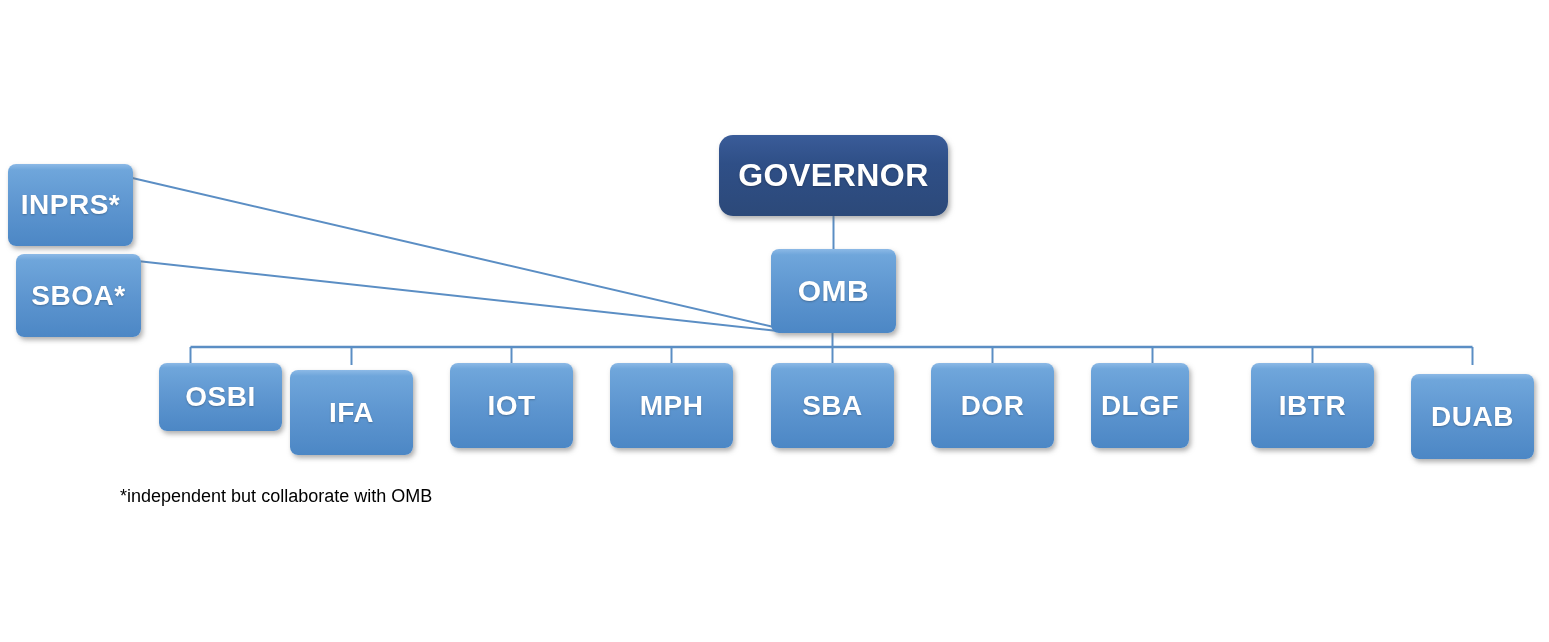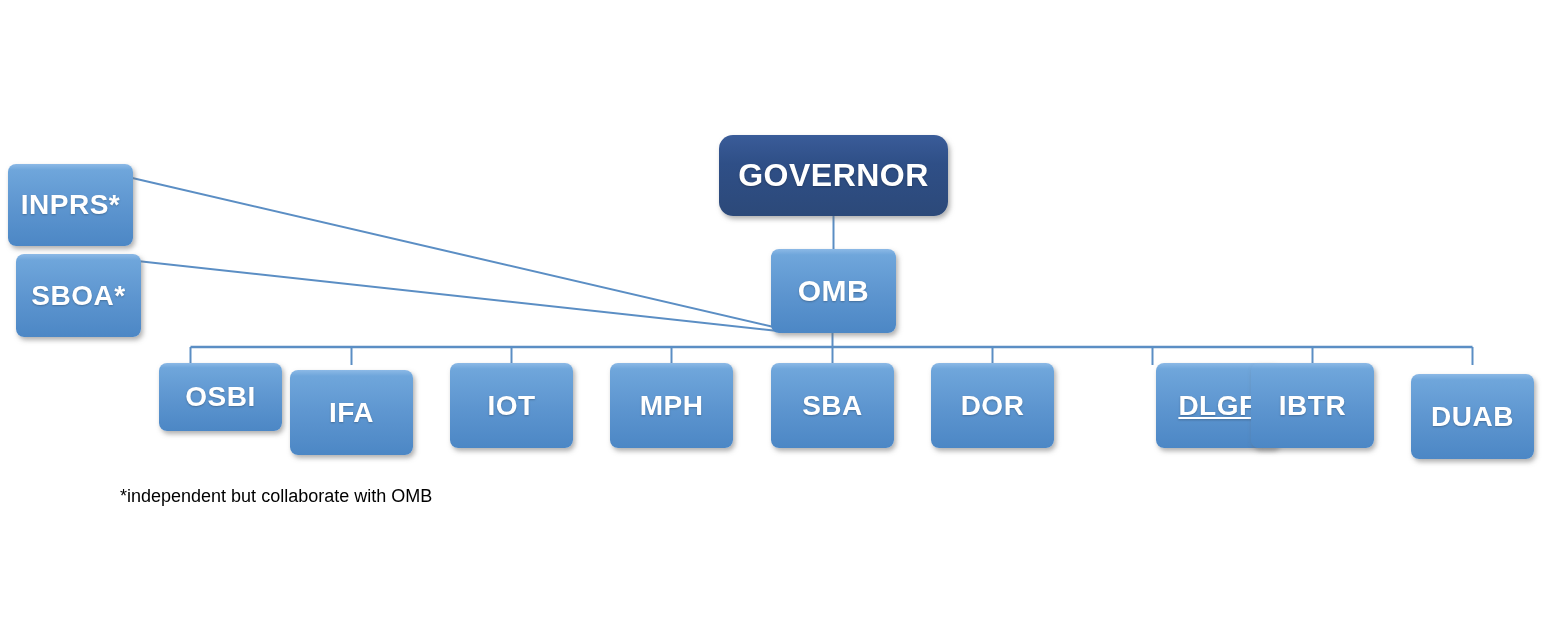--- a/index.html
+++ b/index.html
@@ -65,21 +65,21 @@
   .pos-gov   { left: 719px;  top: 135px; width: 229px; height: 81px; }
   .pos-omb   { left: 771px;  top: 249px; width: 125px; height: 84px; text-align: right; }
   .pos-inprs { left: 8px;    top: 164px; width: 125px; height: 82px; }
   .pos-sboa  { left: 16px;    top: 254px; width: 125px; height: 83px; }
   .pos-c0 { left: 129px;  top: 363px; width: 123px; height: 68px; margin-left: 30px; }
   .pos-c1 { left: 290px;  top: 363px; width: 123px; height: 85px; margin-top: 7px; }
   .pos-c2 { left: 450px;  top: 363px; width: 123px; height: 85px; }
   .pos-c3 { left: 610px;  top: 363px; width: 123px; height: 85px; }
   .pos-c4 { left: 771px;  top: 363px; width: 123px; height: 85px; }
   .pos-c5 { left: 931px;  top: 363px; width: 123px; height: 85px; }
-  .pos-c6 { left: 1156px; top: 363px; width: 123px; height: 85px; text-decoration: underline; }
+  .pos-c6 { left: 1091px; top: 363px; width: 98px; height: 85px; }
   .pos-c7 { left: 1251px; top: 363px; width: 123px; height: 85px; }
   .pos-c8 { left: 1411px; top: 363px; width: 123px; height: 85px; margin-top: 11px; }
 
   .footnote {
     position: absolute;
     left: 120px;
     top: 486px;
     z-index: 1;
     font-size: 18px;
     color: var(--footnote-text, #000000);

